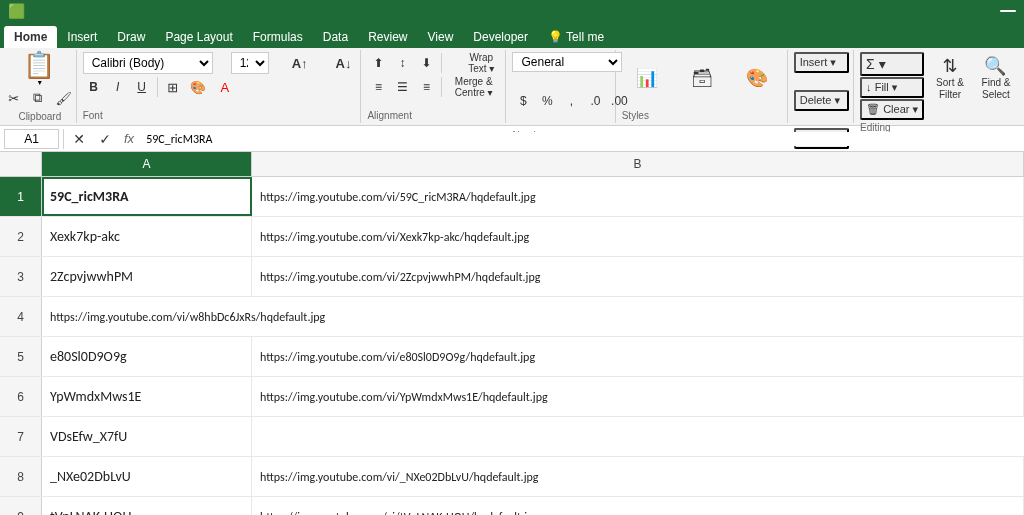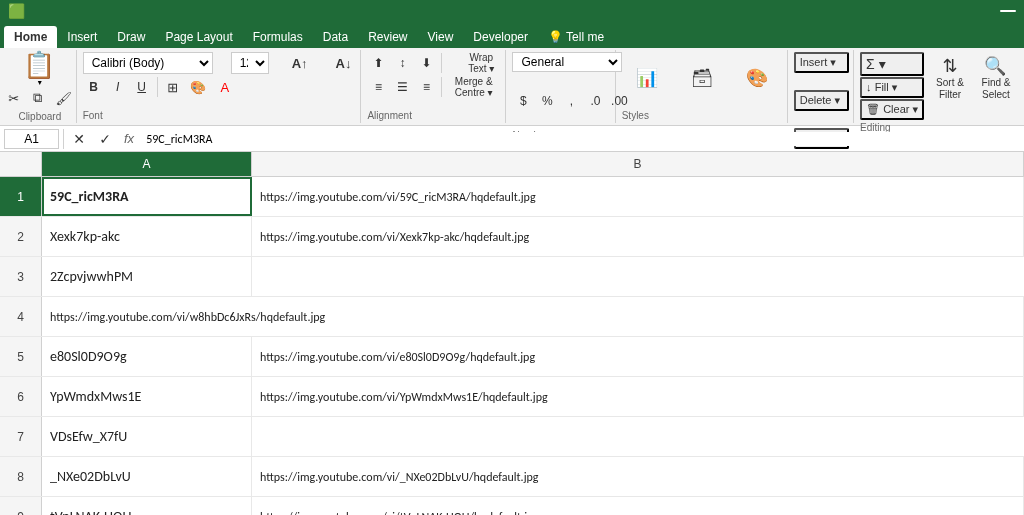--- a/index.html
+++ b/index.html
@@ -235,20 +235,21 @@
         <div class="cell cell-b">https://img.youtube.com/vi/59C_ricM3RA/hqdefault.jpg</div>
       </div>
       <div class="data-row">
         <div class="row-num">2</div>
         <div class="cell cell-a">Xexk7kp-akc</div>
         <div class="cell cell-b">https://img.youtube.com/vi/Xexk7kp-akc/hqdefault.jpg</div>
       </div>
       <div class="data-row">
         <div class="row-num">3</div>
         <div class="cell cell-a">2ZcpvjwwhPM</div>
+        <div class="cell cell-b">https://img.youtube.com/vi/2ZcpvjwwhPM/hqdefault.jpg</div>
       </div>
       <div class="data-row">
         <div class="row-num">4</div>
         <div class="cell cell-b">https://img.youtube.com/vi/w8hbDc6JxRs/hqdefault.jpg</div>
       </div>
       <div class="data-row">
         <div class="row-num">5</div>
         <div class="cell cell-a">e80Sl0D9O9g</div>
         <div class="cell cell-b">https://img.youtube.com/vi/e80Sl0D9O9g/hqdefault.jpg</div>
       </div>

